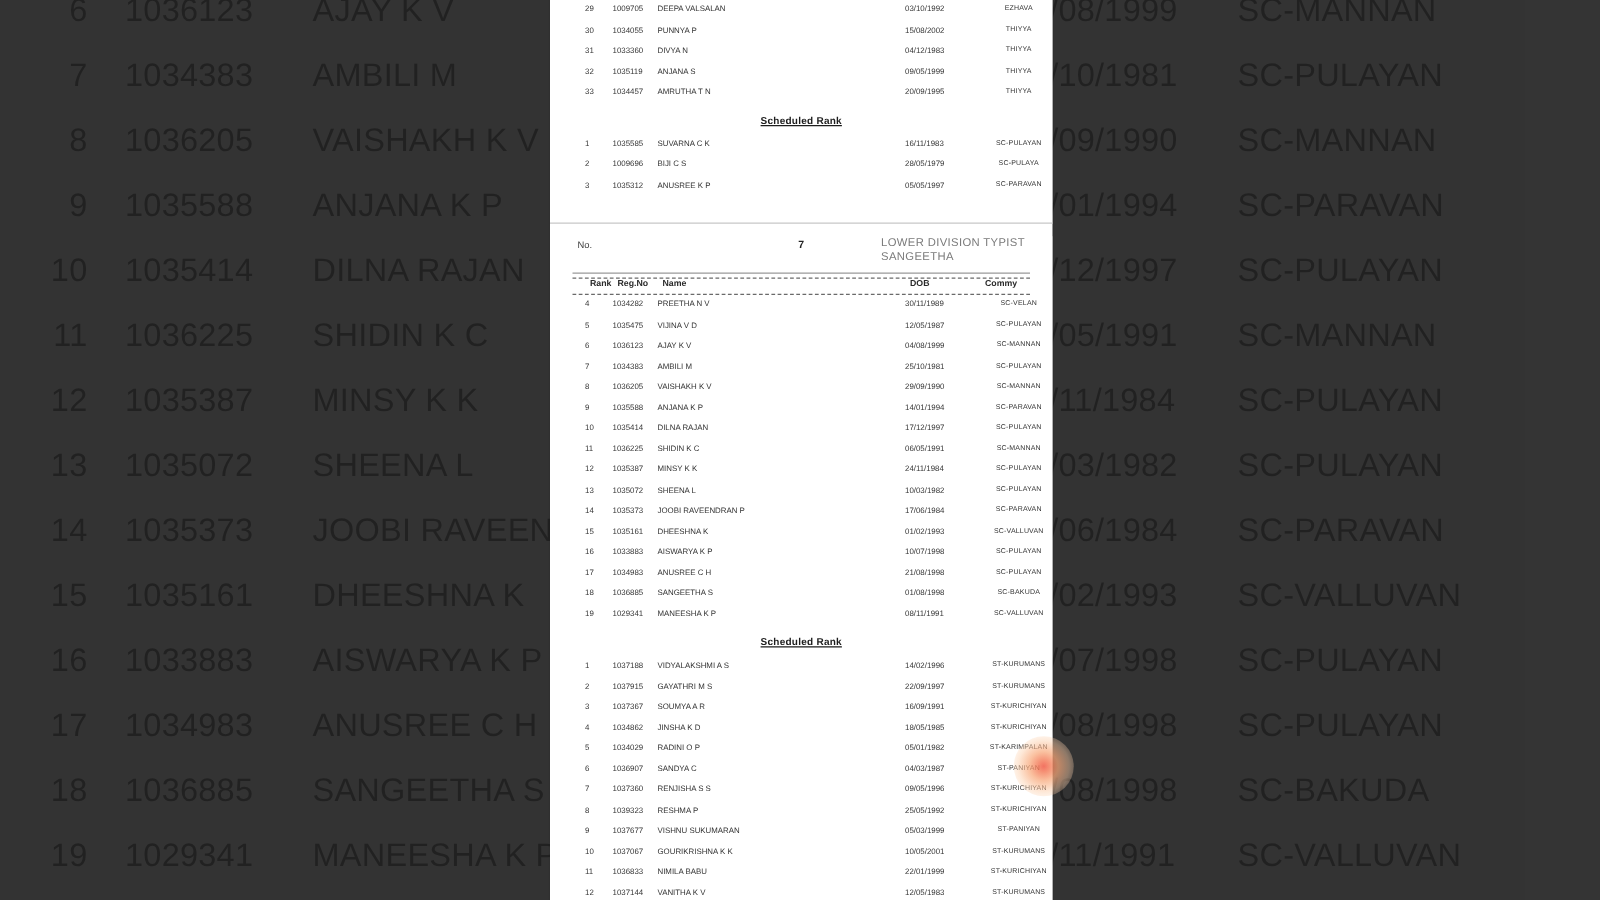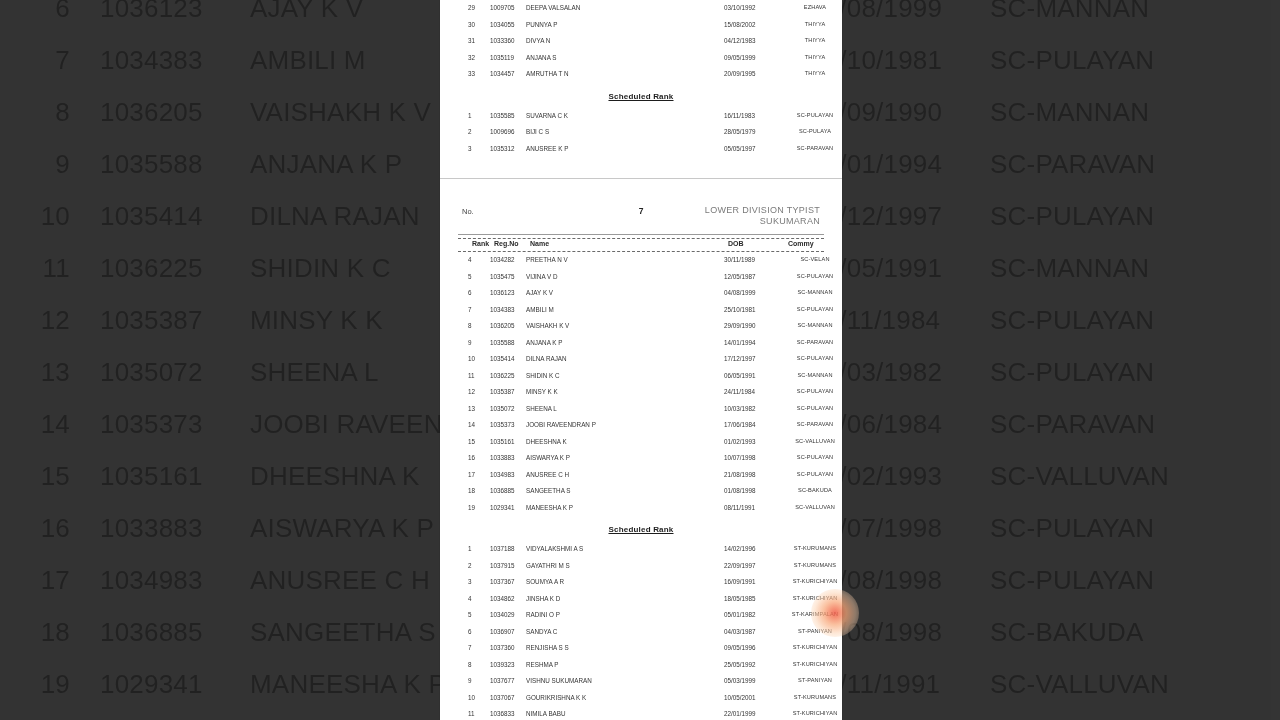--- a/index.html
+++ b/index.html
@@ -69,25 +69,25 @@
   .page-gap {
     height: 16px;
     background: #ffffff;
     border-bottom: 1px solid #c8c8c8;
   }
 
   
   .page-head {
     position: relative;
     height: 28px;
-    margin-top: 26px;
+    margin-top: 10px;
   }
   .head-no      { position: absolute; left: 8px;  top: 2px;  font-size: 7.5px; color:#3f3f3f; }
   .head-pageno  { position: absolute; left: 0; right: 0; top: 1px; text-align: center; font-size: 8.5px; font-weight: 700; color:#222; }
-  .head-post    { position: absolute; right: 8px; top: 0px;  font-size: 9px; color:#7a7a7a; text-align: right; line-height: 11px; letter-spacing: .3px; }
+  .head-post    { position: absolute; right: 8px; top: 0px;  font-size: 9px; color:#7a7a7a; text-align: left; line-height: 11px; letter-spacing: .3px; }
 
   .rule-solid { border-top: 1px solid #9a9a9a; margin: 1px 4px 0 4px; }
 
   
   .col-head {
     position: relative;
     height: 14px;
     margin: 3px 4px 0 4px;
     border-top: 1px dashed #6a6a6a;
     border-bottom: 1px dashed #6a6a6a;
@@ -321,21 +321,21 @@
 
     <div class="page-gap"></div>
 
     <div class="pdf-page">
 
       <div class="page-head">
         <span class="head-no">No.</span>
         <span class="head-pageno">7</span>
         <span class="head-post">
           <span>LOWER DIVISION TYPIST</span><br>
-          <span>SUKUMARAN</span>
+          <span>SANGEETHA</span>
         </span>
       </div>
       <div class="rule-solid"></div>
 
       <div class="col-head">
         <span style="left:14px;">Rank</span>
         <span style="left:36px;">Reg.No</span>
         <span style="left:72px;">Name</span>
         <span style="left:270px;">DOB</span>
         <span style="left:330px;">Commy</span>

